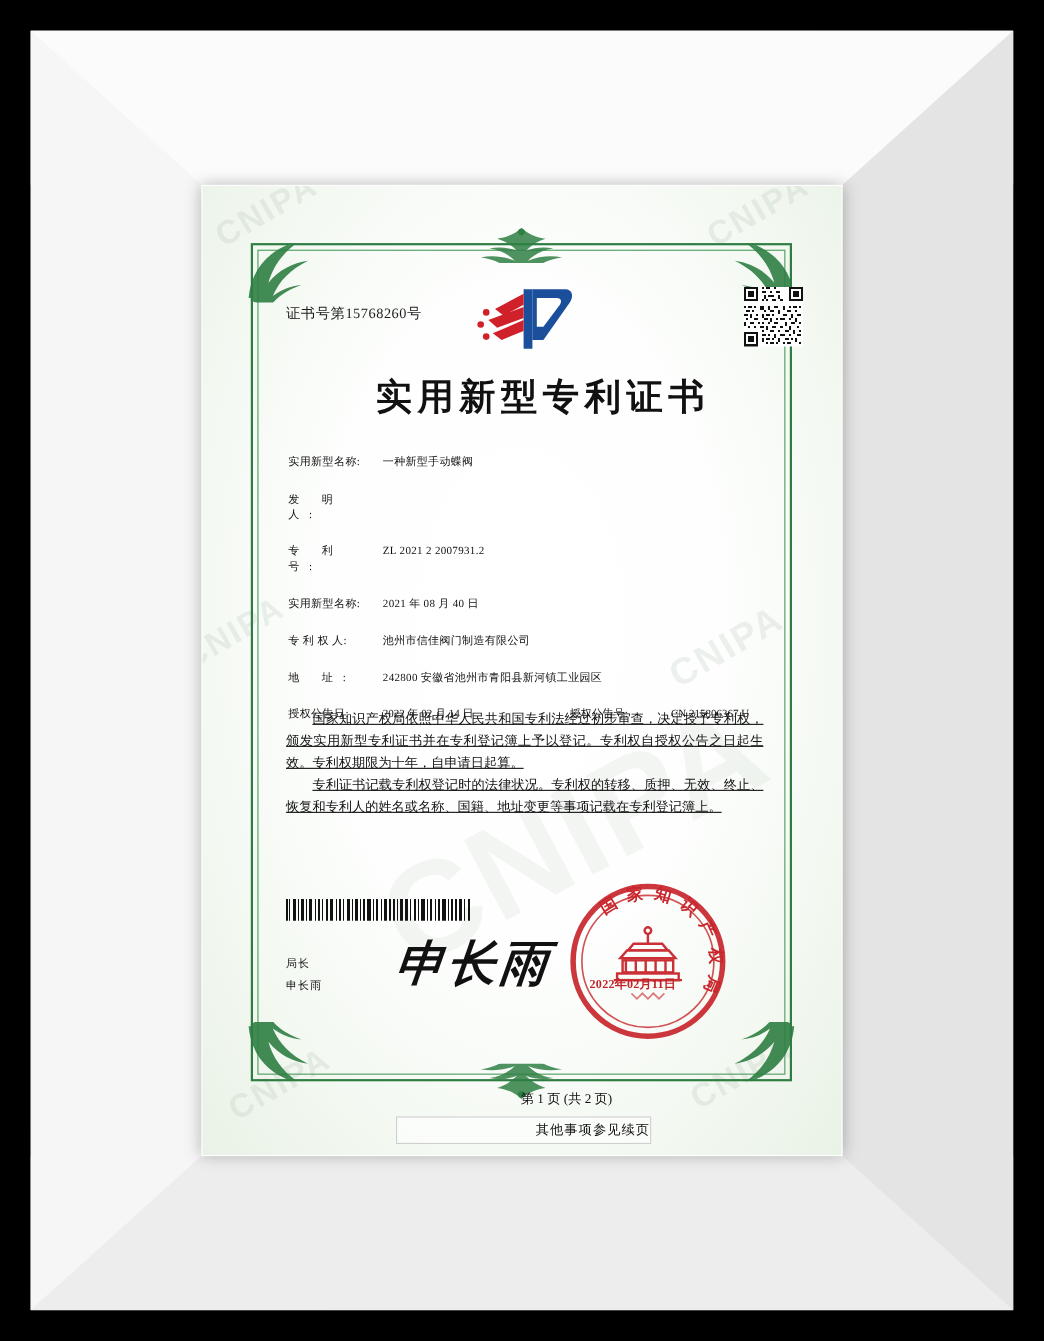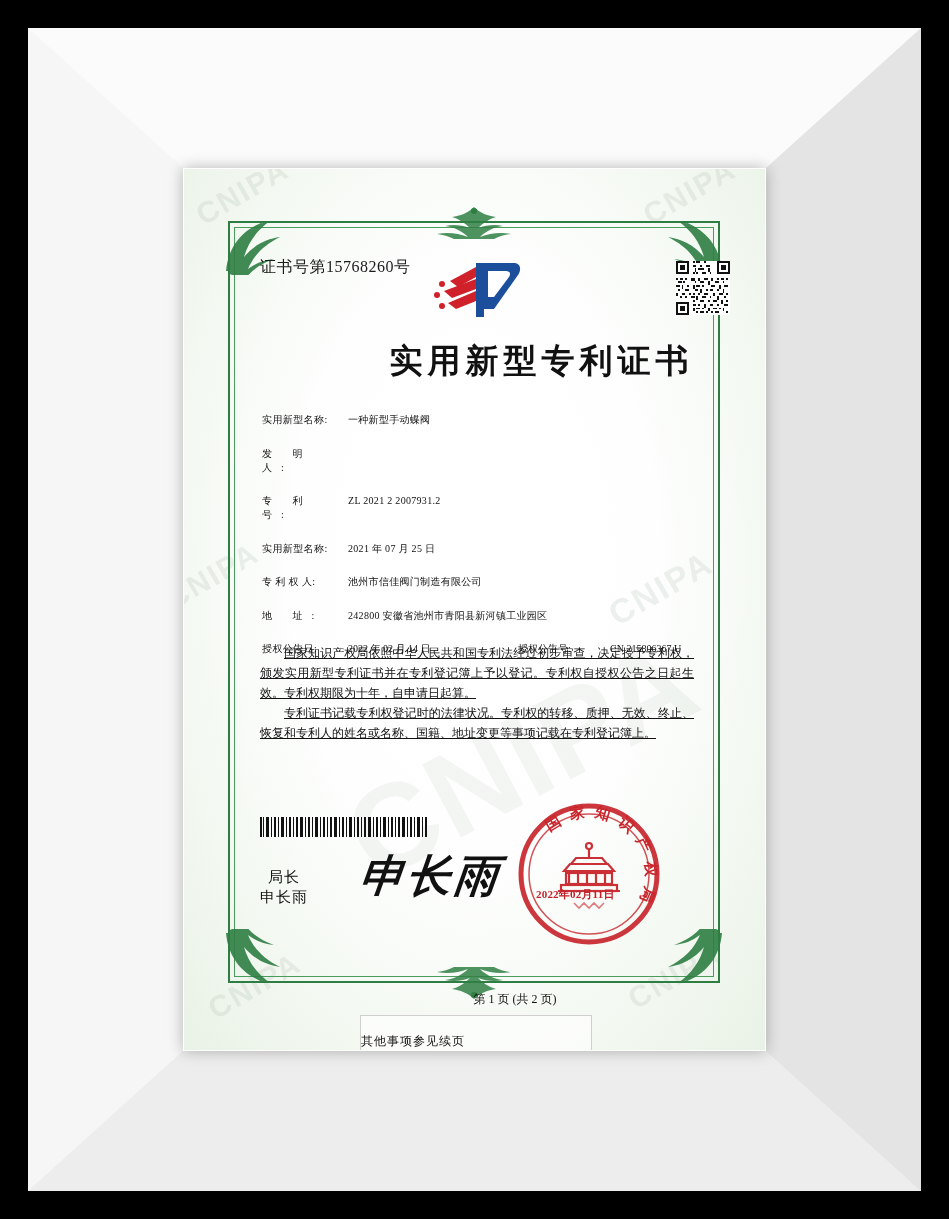--- a/index.html
+++ b/index.html
@@ -112,22 +112,22 @@
     position: absolute;
     left: 188px; top: 798px;
     width: 204px; height: 34px;
     color: #2f7f44;
     transform: scaleY(-1);
   }
 
   
   .cert-no {
     position: absolute;
-    left: 76px; top: 88px;
-    font-size: 16px;
+    left: 76px; top: 107px;
+    font-size: 13px;
     color: #1b1b1b;
     letter-spacing: 0.5px;
   }
   .emblem {
     position: absolute;
     left: 244px; top: 88px;
     width: 96px; height: 66px;
   }
   .qr {
     position: absolute;
@@ -137,21 +137,20 @@
   .title {
     position: absolute;
     left: 0; top: 170px;
     width: 619px;
     text-align: center;
     font-size: 33px;
     font-weight: bold;
     letter-spacing: 5px;
     color: #111;
     font-family: "DejaVu Serif", "Liberation Serif", serif;
-    padding-left: 48px;
   }
 
   
   .fields {
     position: absolute;
     left: 78px; top: 244px;
     width: 430px;
   }
   .frow {
     display: flex;
@@ -190,25 +189,24 @@
   .barcode {
     position: absolute;
     left: 76px; top: 648px;
     width: 170px; height: 20px;
   }
 
   
   .sig-label {
     position: absolute;
     left: 76px; top: 698px;
-    font-size: 15px;
+    font-size: 10px;
     line-height: 20px;
     color: #111;
     letter-spacing: 1px;
-    text-align: center;
   }
   .sig-script {
     position: absolute;
     left: 176px; top: 678px;
     font-size: 44px;
     font-family: "DejaVu Serif", serif;
     font-style: italic;
     font-weight: bold;
     color: #111;
     letter-spacing: 3px;
@@ -238,25 +236,25 @@
     left: 0; top: 822px;
     width: 662px;
     text-align: center;
     font-size: 12px;
     color: #111;
   }
   .footer-note {
     position: absolute;
     left: 176px; top: 846px;
     width: 230px;
-    text-align: left;
+    text-align: right;
     font-size: 12px;
     color: #111;
     border: 1px solid #cfcfcf;
-    padding: 17px 0;
+    padding: 3px 0;
     background: rgba(255,255,255,0.6);
     letter-spacing: 1px;
   }
 </style>
 </head>
 <body>
 
 <div class="photo-frame">
   <div class="frame-outer"></div>
   <div class="frame-bevel"></div>
@@ -445,21 +443,21 @@
       </div>
       <div class="frow">
         <div class="flabel sp">发 明 人:</div>
       </div>
       <div class="frow">
         <div class="flabel sp">专 利 号:</div>
         <div class="fvalue">ZL 2021 2 2007931.2</div>
       </div>
       <div class="frow">
         <div class="flabel">实用新型名称:</div>
-        <div class="fvalue">2021 年 07 月 25 日</div>
+        <div class="fvalue">2021 年 08 月 40 日</div>
       </div>
       <div class="frow">
         <div class="flabel">专 利 权 人:</div>
         <div class="fvalue">池州市信佳阀门制造有限公司</div>
       </div>
       <div class="frow">
         <div class="flabel sp">地 址:</div>
         <div class="fvalue">242800 安徽省池州市青阳县新河镇工业园区</div>
       </div>
       <div class="frow two">

